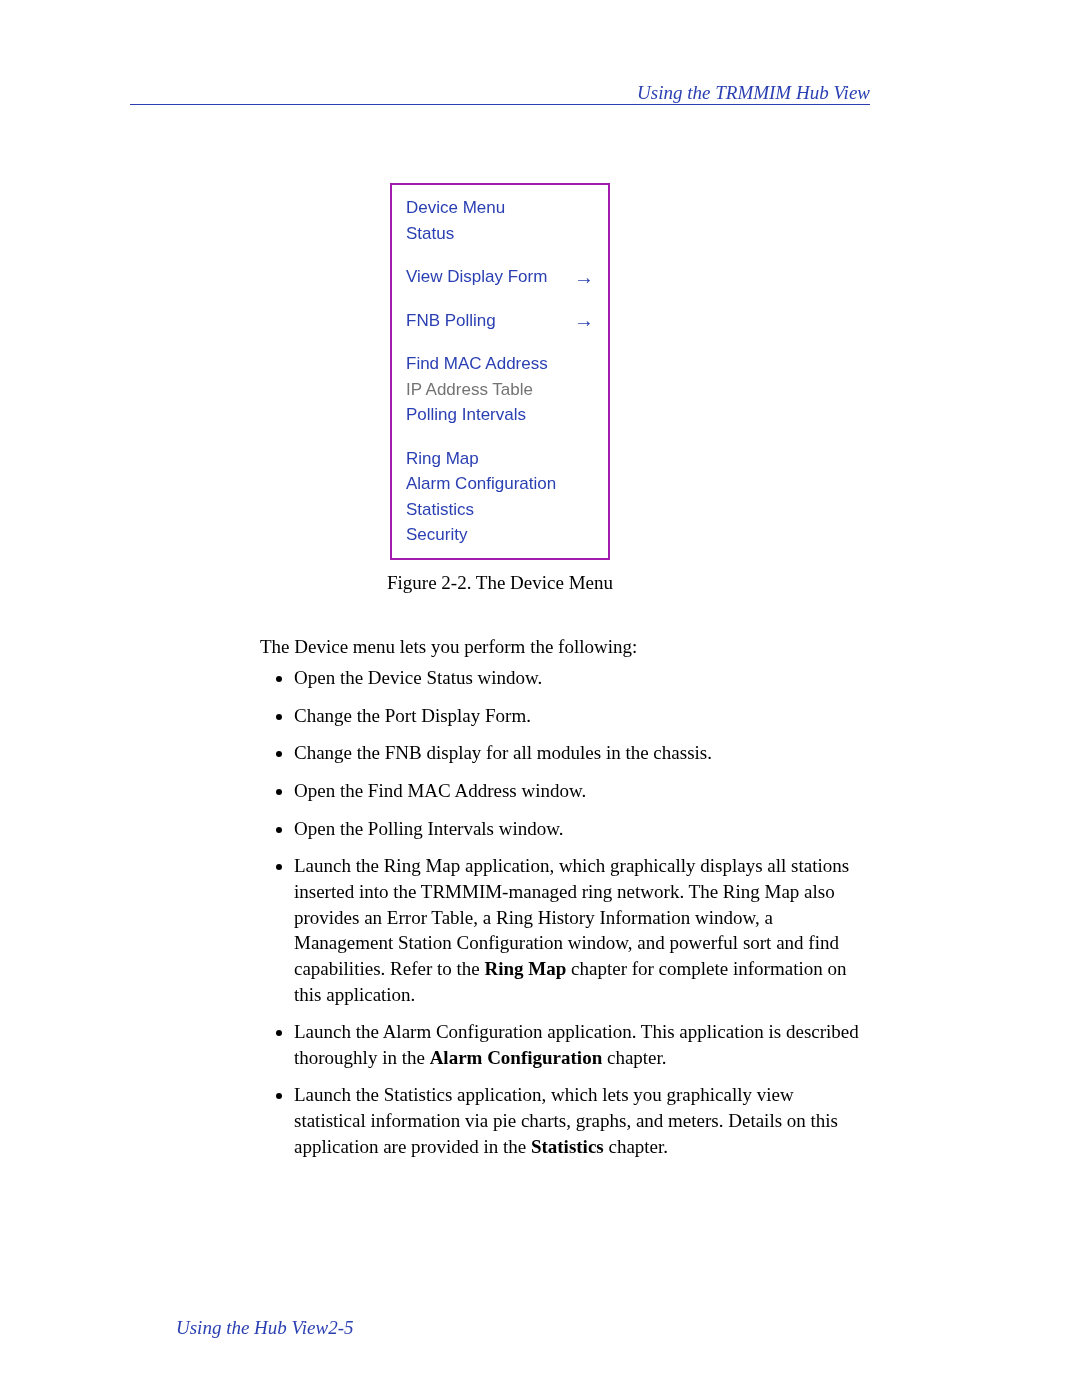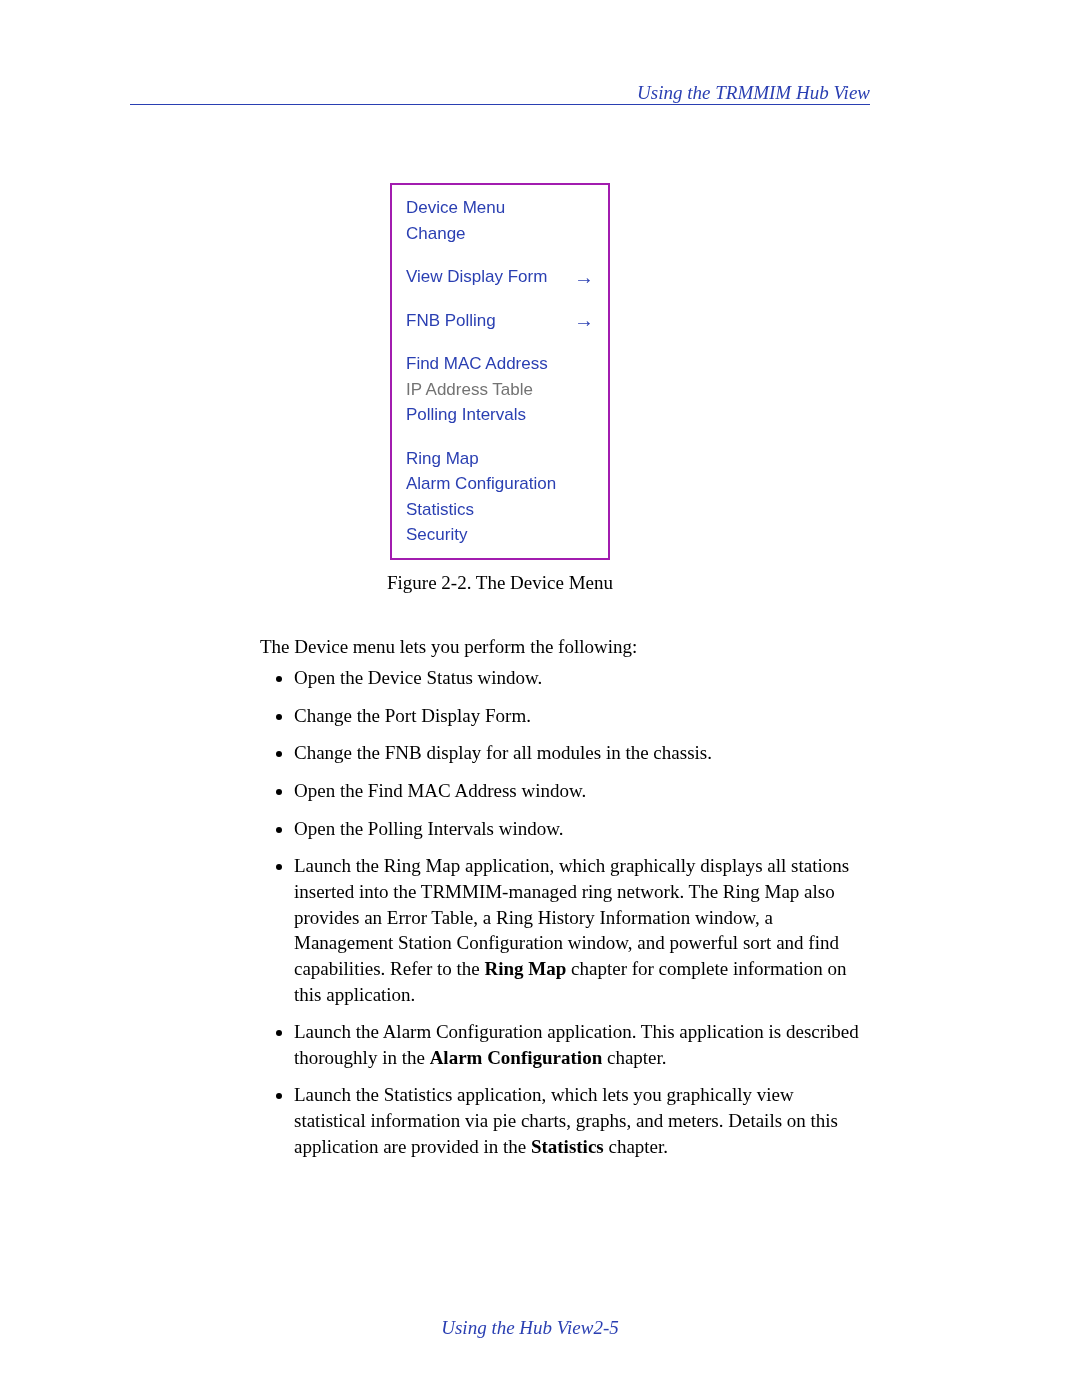--- a/index.html
+++ b/index.html
@@ -81,24 +81,24 @@
     padding-left: 34px;
     margin: 0;
   }
   ul.bullets li {
     margin-bottom: 12px;
   }
   .bold { font-weight: bold; }
   .footer {
     position: absolute;
     bottom: 58px;
-    left: 144px;
+    left: 130px;
     right: 130px;
     display: flex;
-    justify-content: center;
+    justify-content: flex-start;
     font-style: italic;
     color: #2a3fb2;
     font-size: 19px;
     font-family: Georgia, "Times New Roman", serif;
     margin-left: 46px;
   }
 </style>
 </head>
 <body>
 
@@ -108,21 +108,21 @@
     <div class="section-title">Using the TRMMIM Hub View</div>
     <div class="header-line"></div>
   </div>
 
   <div class="figure-wrap">
     <div class="menu-box">
       <div class="menu-row">
         <span>Device Menu</span>
       </div>
       <div class="menu-row">
-        <span>Change</span>
+        <span>Status</span>
       </div>
       <div class="menu-gap"></div>
       <div class="menu-row">
         <span>View Display Form</span>
         <span class="arrow">→</span>
       </div>
       <div class="menu-gap"></div>
       <div class="menu-row">
         <span>FNB Polling</span>
         <span class="arrow">→</span>

